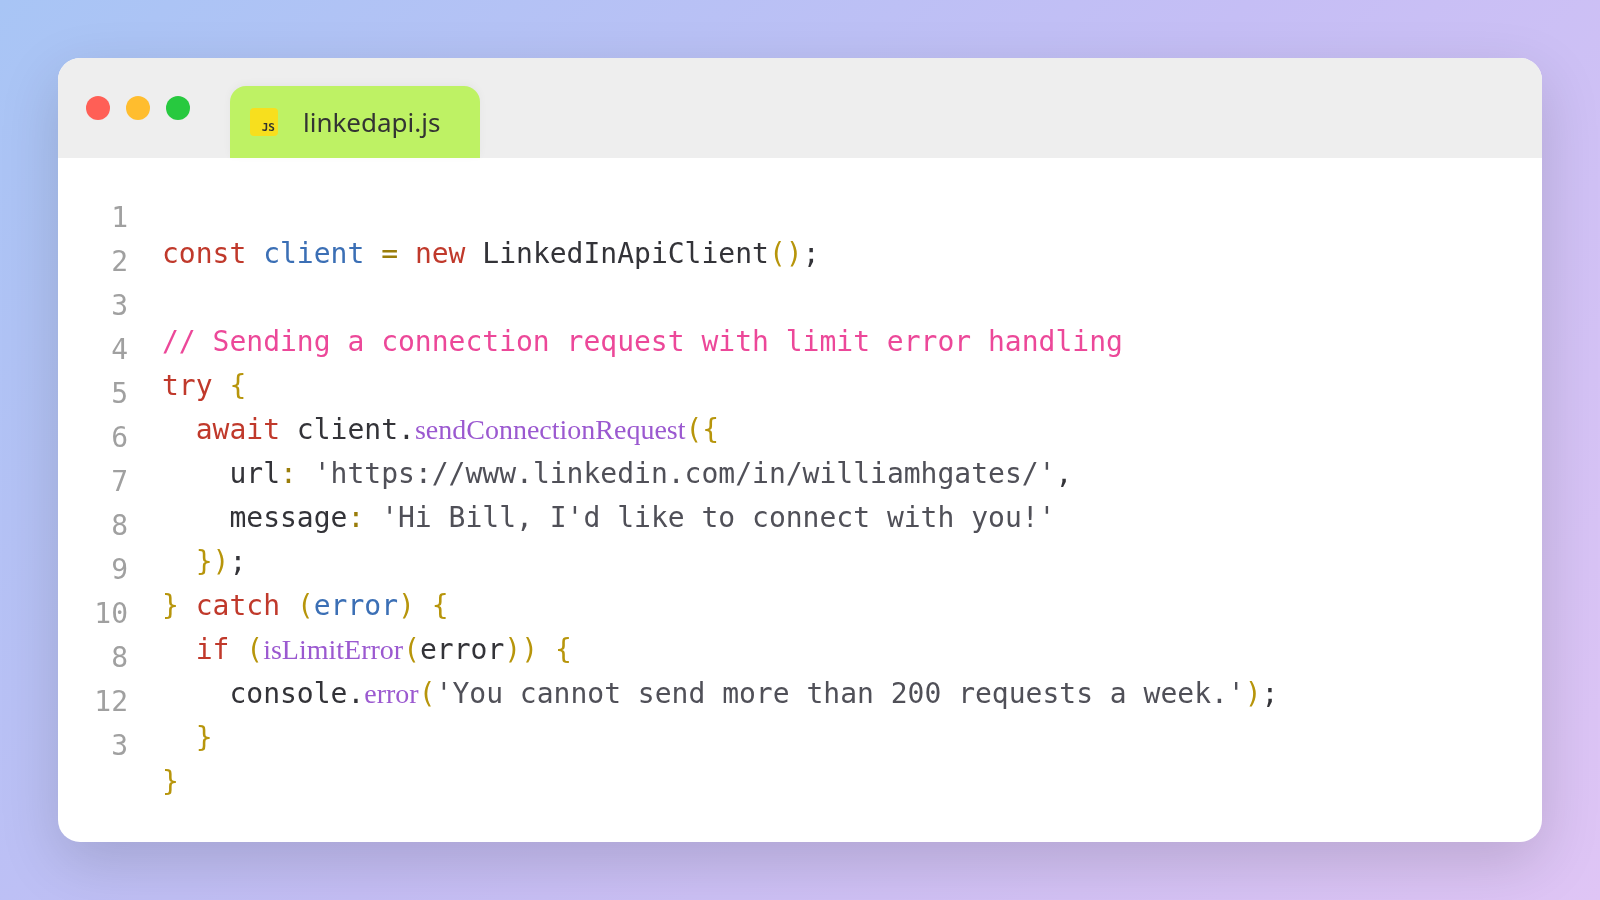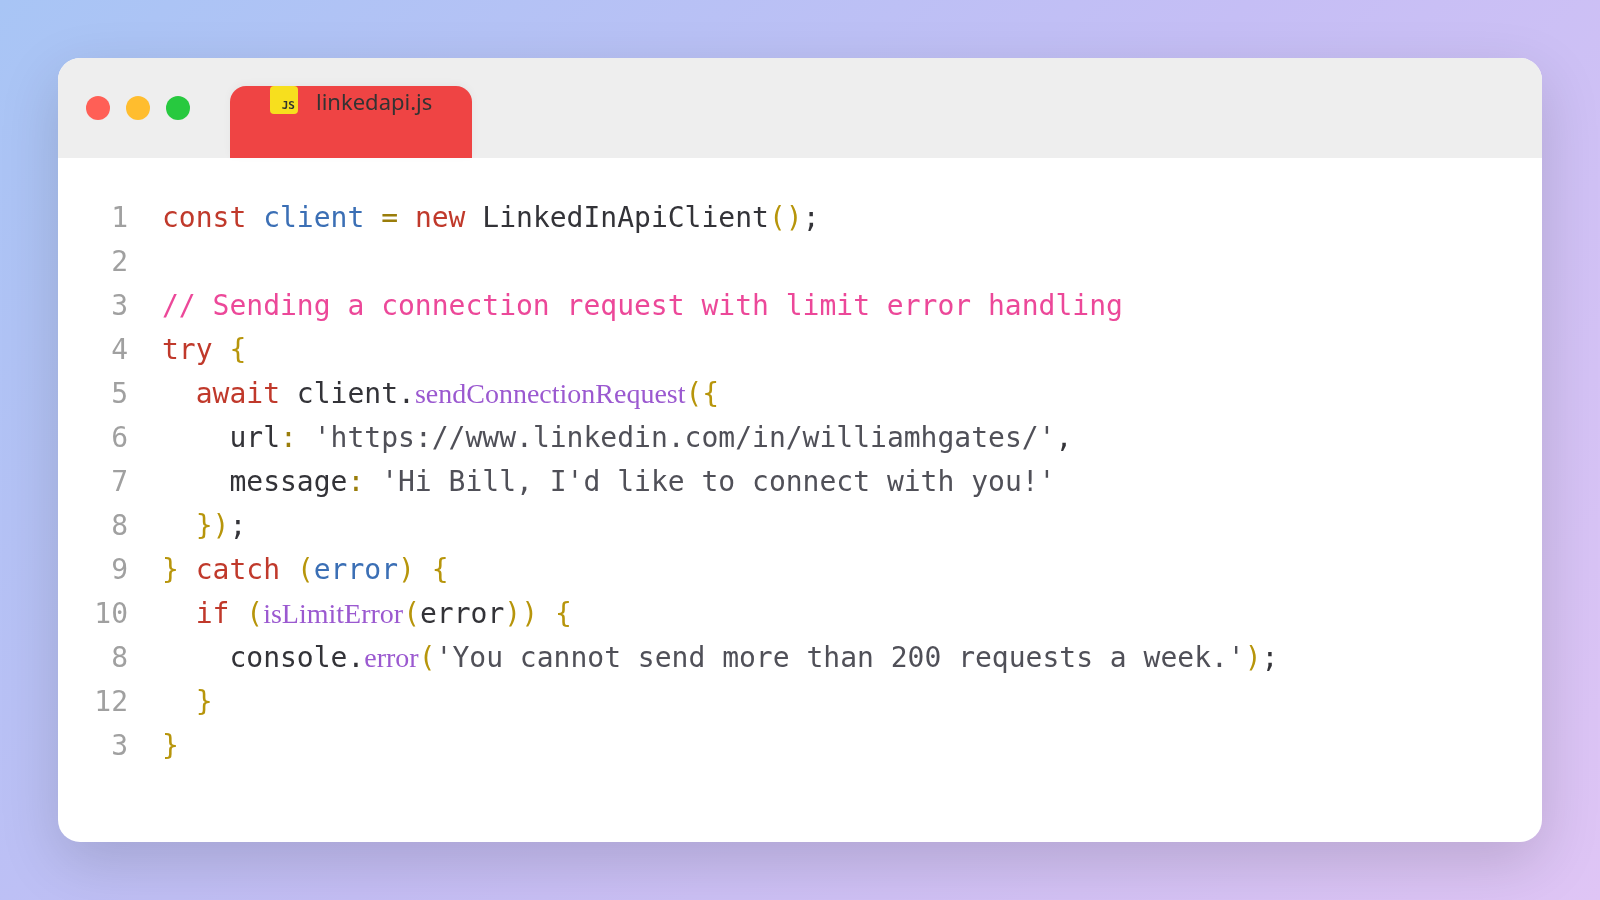--- a/index.html
+++ b/index.html
@@ -34,66 +34,69 @@
   gap: 16px;
   align-items: center;
   margin-right: 40px;
 }
 .dot { width: 24px; height: 24px; border-radius: 50%; }
 .red { background: #ff5f56; }
 .yellow { background: #ffbd2e; }
 .green { background: #27c93f; }
 .tab {
   height: 72px;
-  background: #ef4444;
+  background: #bef264;
   border-top-left-radius: 16px;
   border-top-right-radius: 16px;
-  padding: 0 40px 0 40px;
+  padding: 0 40px 0 20px;
   display: flex;
+  align-items: center;
   gap: 18px;
   align-self: flex-end;
   box-shadow: 0 -2px 8px rgba(0,0,0,0.04);
 }
 .js-icon {
   width: 28px;
   height: 28px;
   background: #f7df1e;
   border-radius: 4px;
   display: flex;
   align-items: flex-end;
   justify-content: flex-end;
   padding: 2px 3px;
   font-size: 11px;
   font-weight: bold;
   color: #323330;
 }
 .tab-label {
   font-family: -apple-system, system-ui, sans-serif;
-  font-size: 22px;
+  font-size: 26px;
   color: #333;
+  margin-left: 7px;
 }
 .editor {
   flex: 1;
   display: flex;
   padding: 38px 30px;
   font-size: 28px;
   line-height: 44px;
   font-weight: 500;
 }
 .gutter {
   width: 74px;
   text-align: right;
   color: #a0a0a0;
   padding-right: 34px;
   user-select: none;
 }
 .code {
   flex: 1;
   white-space: pre;
   color: #333338;
+  margin-top: 36px;
 }
 .tok-kw { color: #c0392b; }
 .tok-ident { color: #3b6fb5; }
 .tok-op { color: #9a7d0a; }
 .tok-fn { color: #9b59d0; font-family: Liberation Serif, serif; }
 .tok-str { color: #505058; }
 .tok-comment { color: #ec4899; }
 .tok-paren { color: #b7950b; }
 </style>
 </head>

